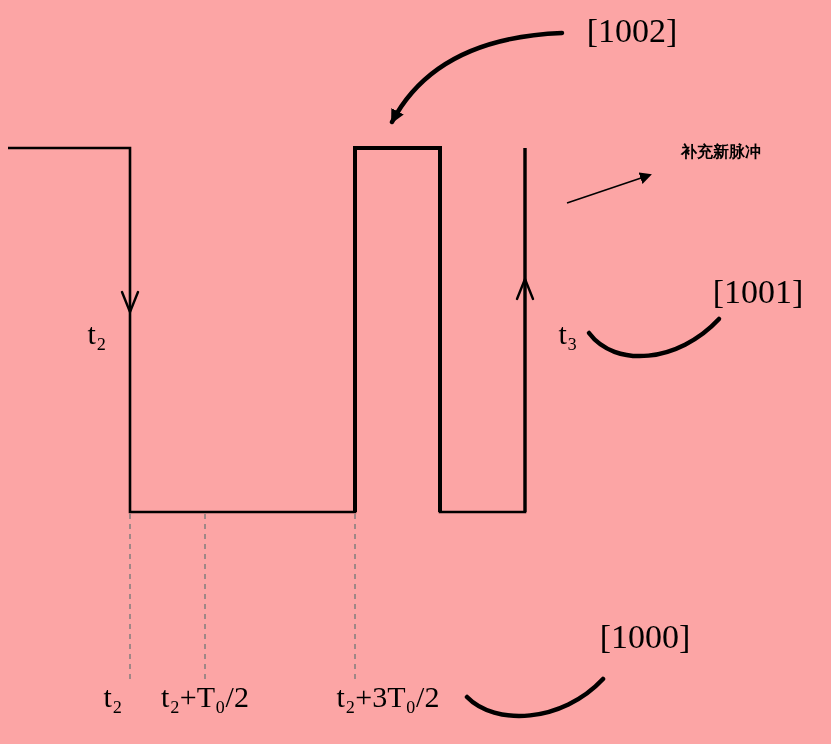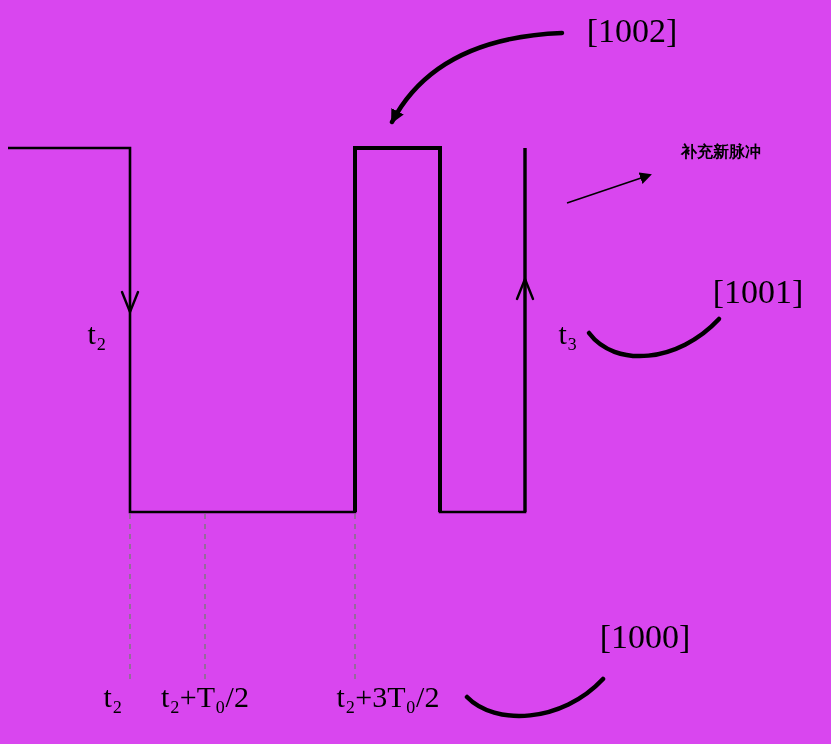--- a/index.html
+++ b/index.html
@@ -4,21 +4,21 @@
 <style>
   html, body {
     margin: 0;
     padding: 0;
     background: #ffffff;
   }
   .canvas {
     position: relative;
     width: 831px;
     height: 744px;
-    background: #d946ef;
+    background: #fca5a5;
     overflow: hidden;
     font-family: "Liberation Serif", "DejaVu Serif", serif;
   }
   svg { display: block; }
   .wave {
     fill: none;
     stroke: #000000;
     stroke-width: 2.6;
     stroke-linejoin: miter;
   }

